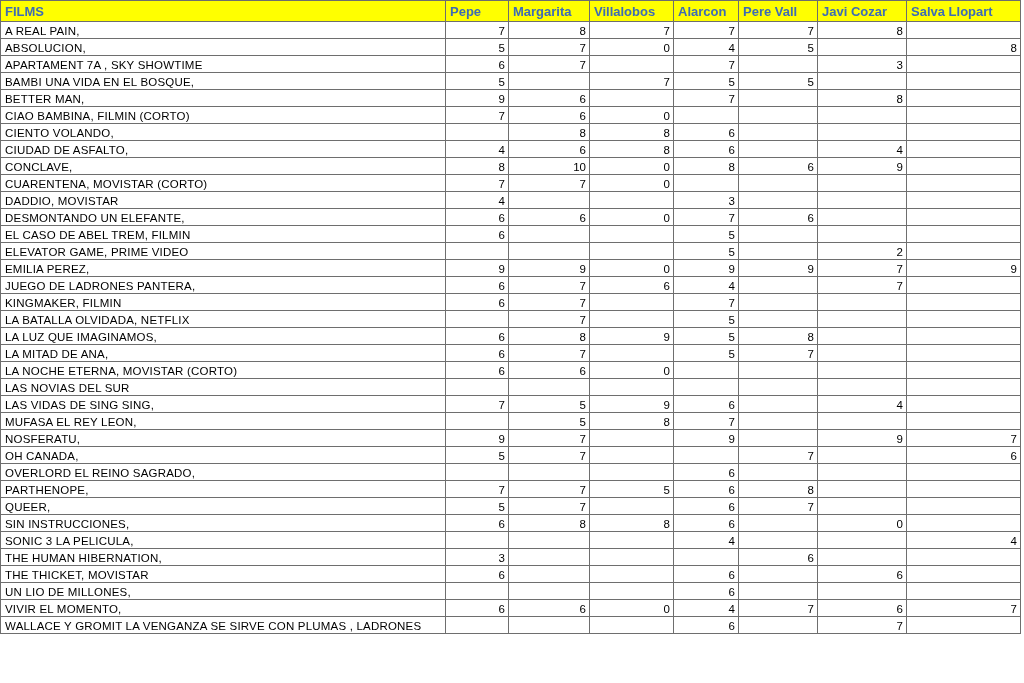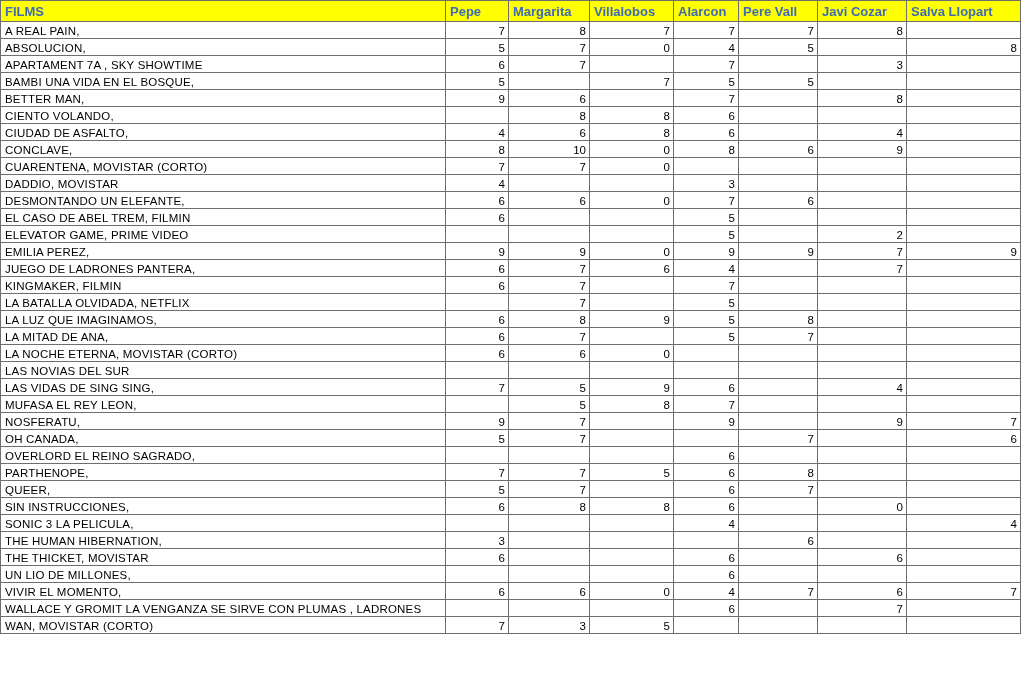--- a/index.html
+++ b/index.html
@@ -134,20 +134,30 @@
           <td class="film-name">BETTER MAN,</td>
           <td class="score">9</td>
           <td class="score">6</td>
           <td class="score"></td>
           <td class="score">7</td>
           <td class="score"></td>
           <td class="score">8</td>
           <td class="score"></td>
         </tr>
         <tr>
+          <td class="film-name">CIAO BAMBINA, FILMIN (CORTO)</td>
+          <td class="score">7</td>
+          <td class="score">6</td>
+          <td class="score">0</td>
+          <td class="score"></td>
+          <td class="score"></td>
+          <td class="score"></td>
+          <td class="score"></td>
+        </tr>
+        <tr>
           <td class="film-name">CIENTO VOLANDO,</td>
           <td class="score"></td>
           <td class="score">8</td>
           <td class="score">8</td>
           <td class="score">6</td>
           <td class="score"></td>
           <td class="score"></td>
           <td class="score"></td>
         </tr>
         <tr>
@@ -431,27 +441,17 @@
           <td class="score">7</td>
         </tr>
         <tr>
           <td class="film-name">WALLACE Y GROMIT LA VENGANZA SE SIRVE CON PLUMAS , LADRONES</td>
           <td class="score"></td>
           <td class="score"></td>
           <td class="score"></td>
           <td class="score">6</td>
           <td class="score"></td>
           <td class="score">7</td>
-          <td class="score"></td>
-        </tr>
-        <tr>
-          <td class="film-name">WAN, MOVISTAR (CORTO)</td>
-          <td class="score">7</td>
-          <td class="score">3</td>
-          <td class="score">5</td>
-          <td class="score"></td>
-          <td class="score"></td>
-          <td class="score"></td>
           <td class="score"></td>
         </tr>
       </tbody>
   </table>
 </div>
 
 </body></html>

